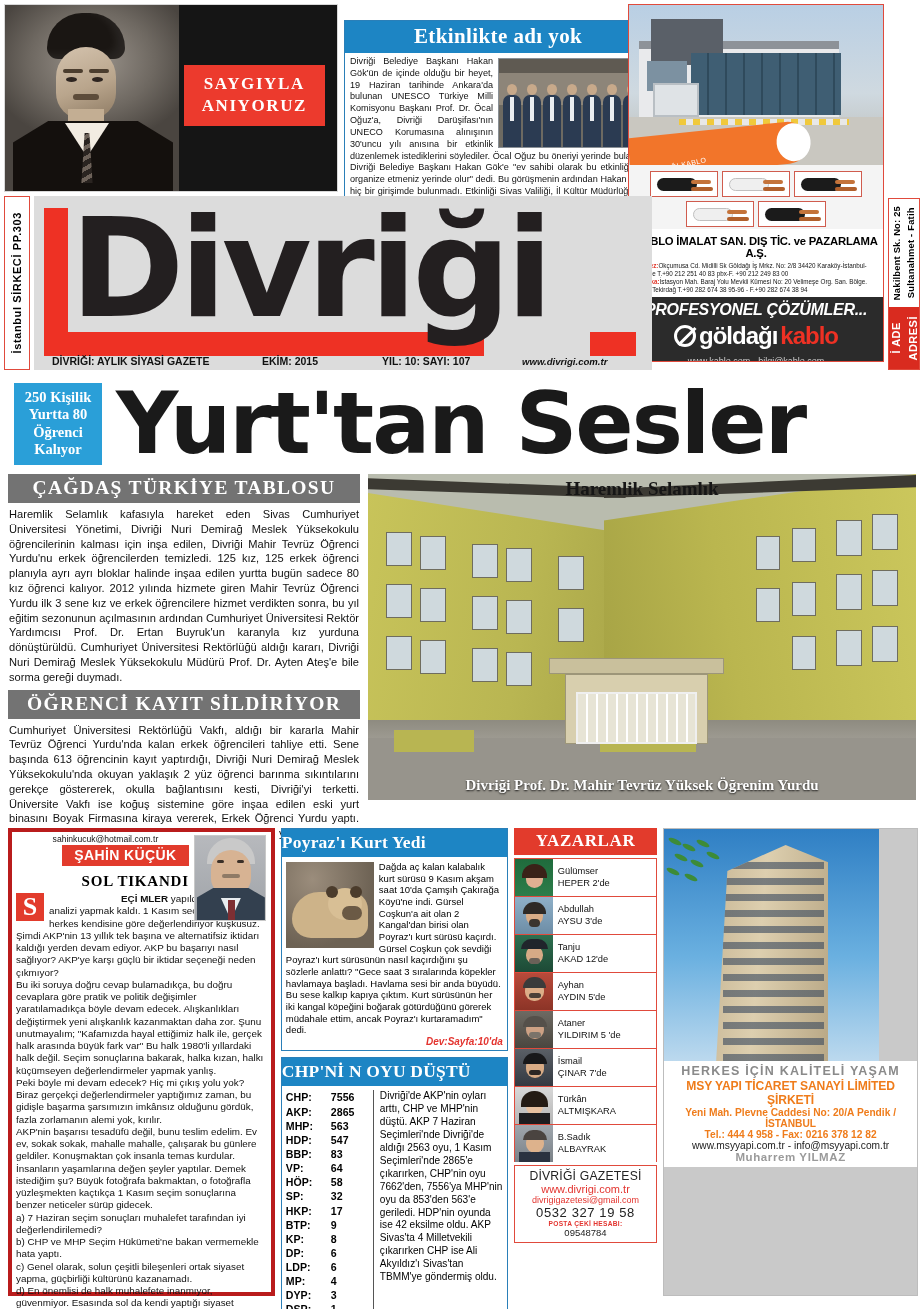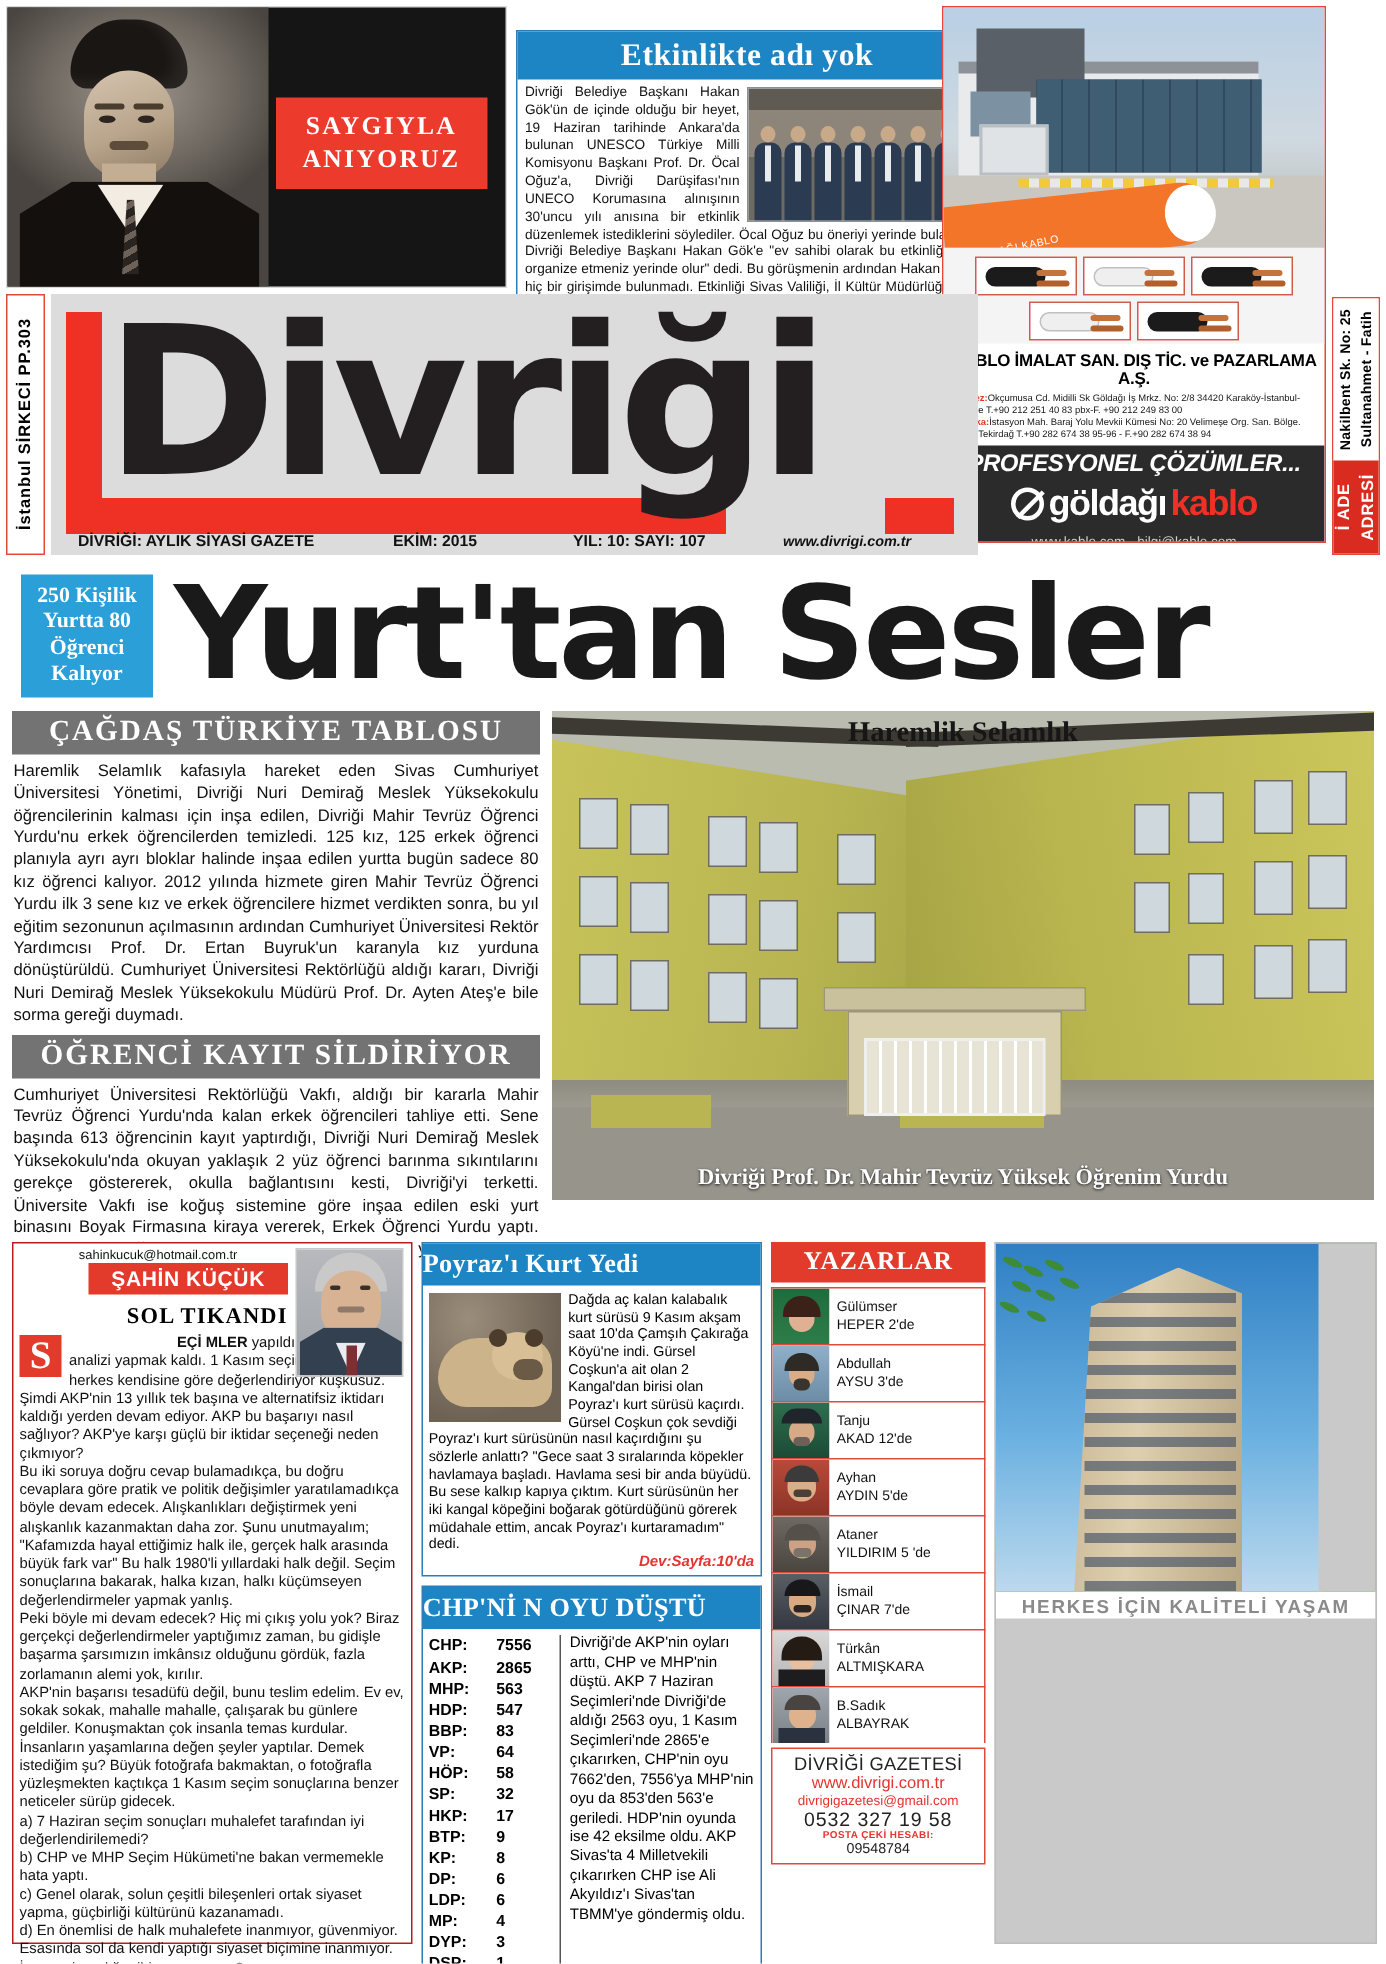--- a/index.html
+++ b/index.html
@@ -297,21 +297,21 @@
   .photo-caption-bottom {
     position:absolute; bottom: 6px; left:0; width:100%; text-align:center;
     font-family:"Liberation Serif", serif; font-weight:bold; font-size: 15px; color:#ffffff;
     text-shadow: 0 1px 2px rgba(0,0,0,.85);
   }
 
   
   .bottom-row { display:flex; gap: 6px; padding: 6px 6px 4px 8px; height: 478px; }
 
   
-  .colum { width: 268px; border:1px solid #b91c1c; background:#fff; position:relative; padding: 2px 4px 3px 4px; }
+  .colum { width: 268px; border:4px solid #b91c1c; background:#fff; position:relative; padding: 2px 4px 3px 4px; }
   .col-email { font-size: 8.6px; text-align:center; margin-right: 72px; color:#111; }
   .col-namebar {
     background:#e23b2c; color:#fff; font-weight:bold; font-size:14px;
     text-align:center; padding: 2px 6px 3px 6px; margin: 1px 78px 0 46px; letter-spacing:.4px;
   }
   .col-portrait {
     position:absolute; right:5px; top:3px; width: 72px; height: 86px;
     background: linear-gradient(#b7b9bd 0%, #9fa3a8 100%); overflow:hidden; border:1px solid #c8c8c8;
   }
   .cp-hair { position:absolute; left:12px; top:2px; width:48px; height:26px; background:#c9c9c9; border-radius:24px 24px 0 0;}
@@ -873,16 +873,23 @@
             <i style="left:42px;top:18px"></i>
           <i style="left:2px;top:34px"></i>
             <i style="left:20px;top:40px"></i>
         </div>
         <div class="msy-tower">
             <div class="rows"></div>
           </div>
         <div class="msy-white"></div>
       </div>
       <div class="msy-slogan">HERKES İÇİN KALİTELİ YAŞAM</div>
+      <div class="msy-block">
+        <div class="msy-l1">MSY YAPI TİCARET SANAYİ LİMİTED ŞİRKETİ</div>
+        <div class="msy-l2">Yeni Mah. Plevne Caddesi No: 20/A  Pendik / İSTANBUL</div>
+        <div class="msy-l3">Tel.: 444 4 958 - Fax: 0216 378 12 82</div>
+        <div class="msy-l4">www.msyyapi.com.tr - info@msyyapi.com.tr</div>
+        <div class="msy-l5">Muharrem YILMAZ</div>
+      </div>
     </div>
 
   </div>
 </div>
 
 </body></html>

